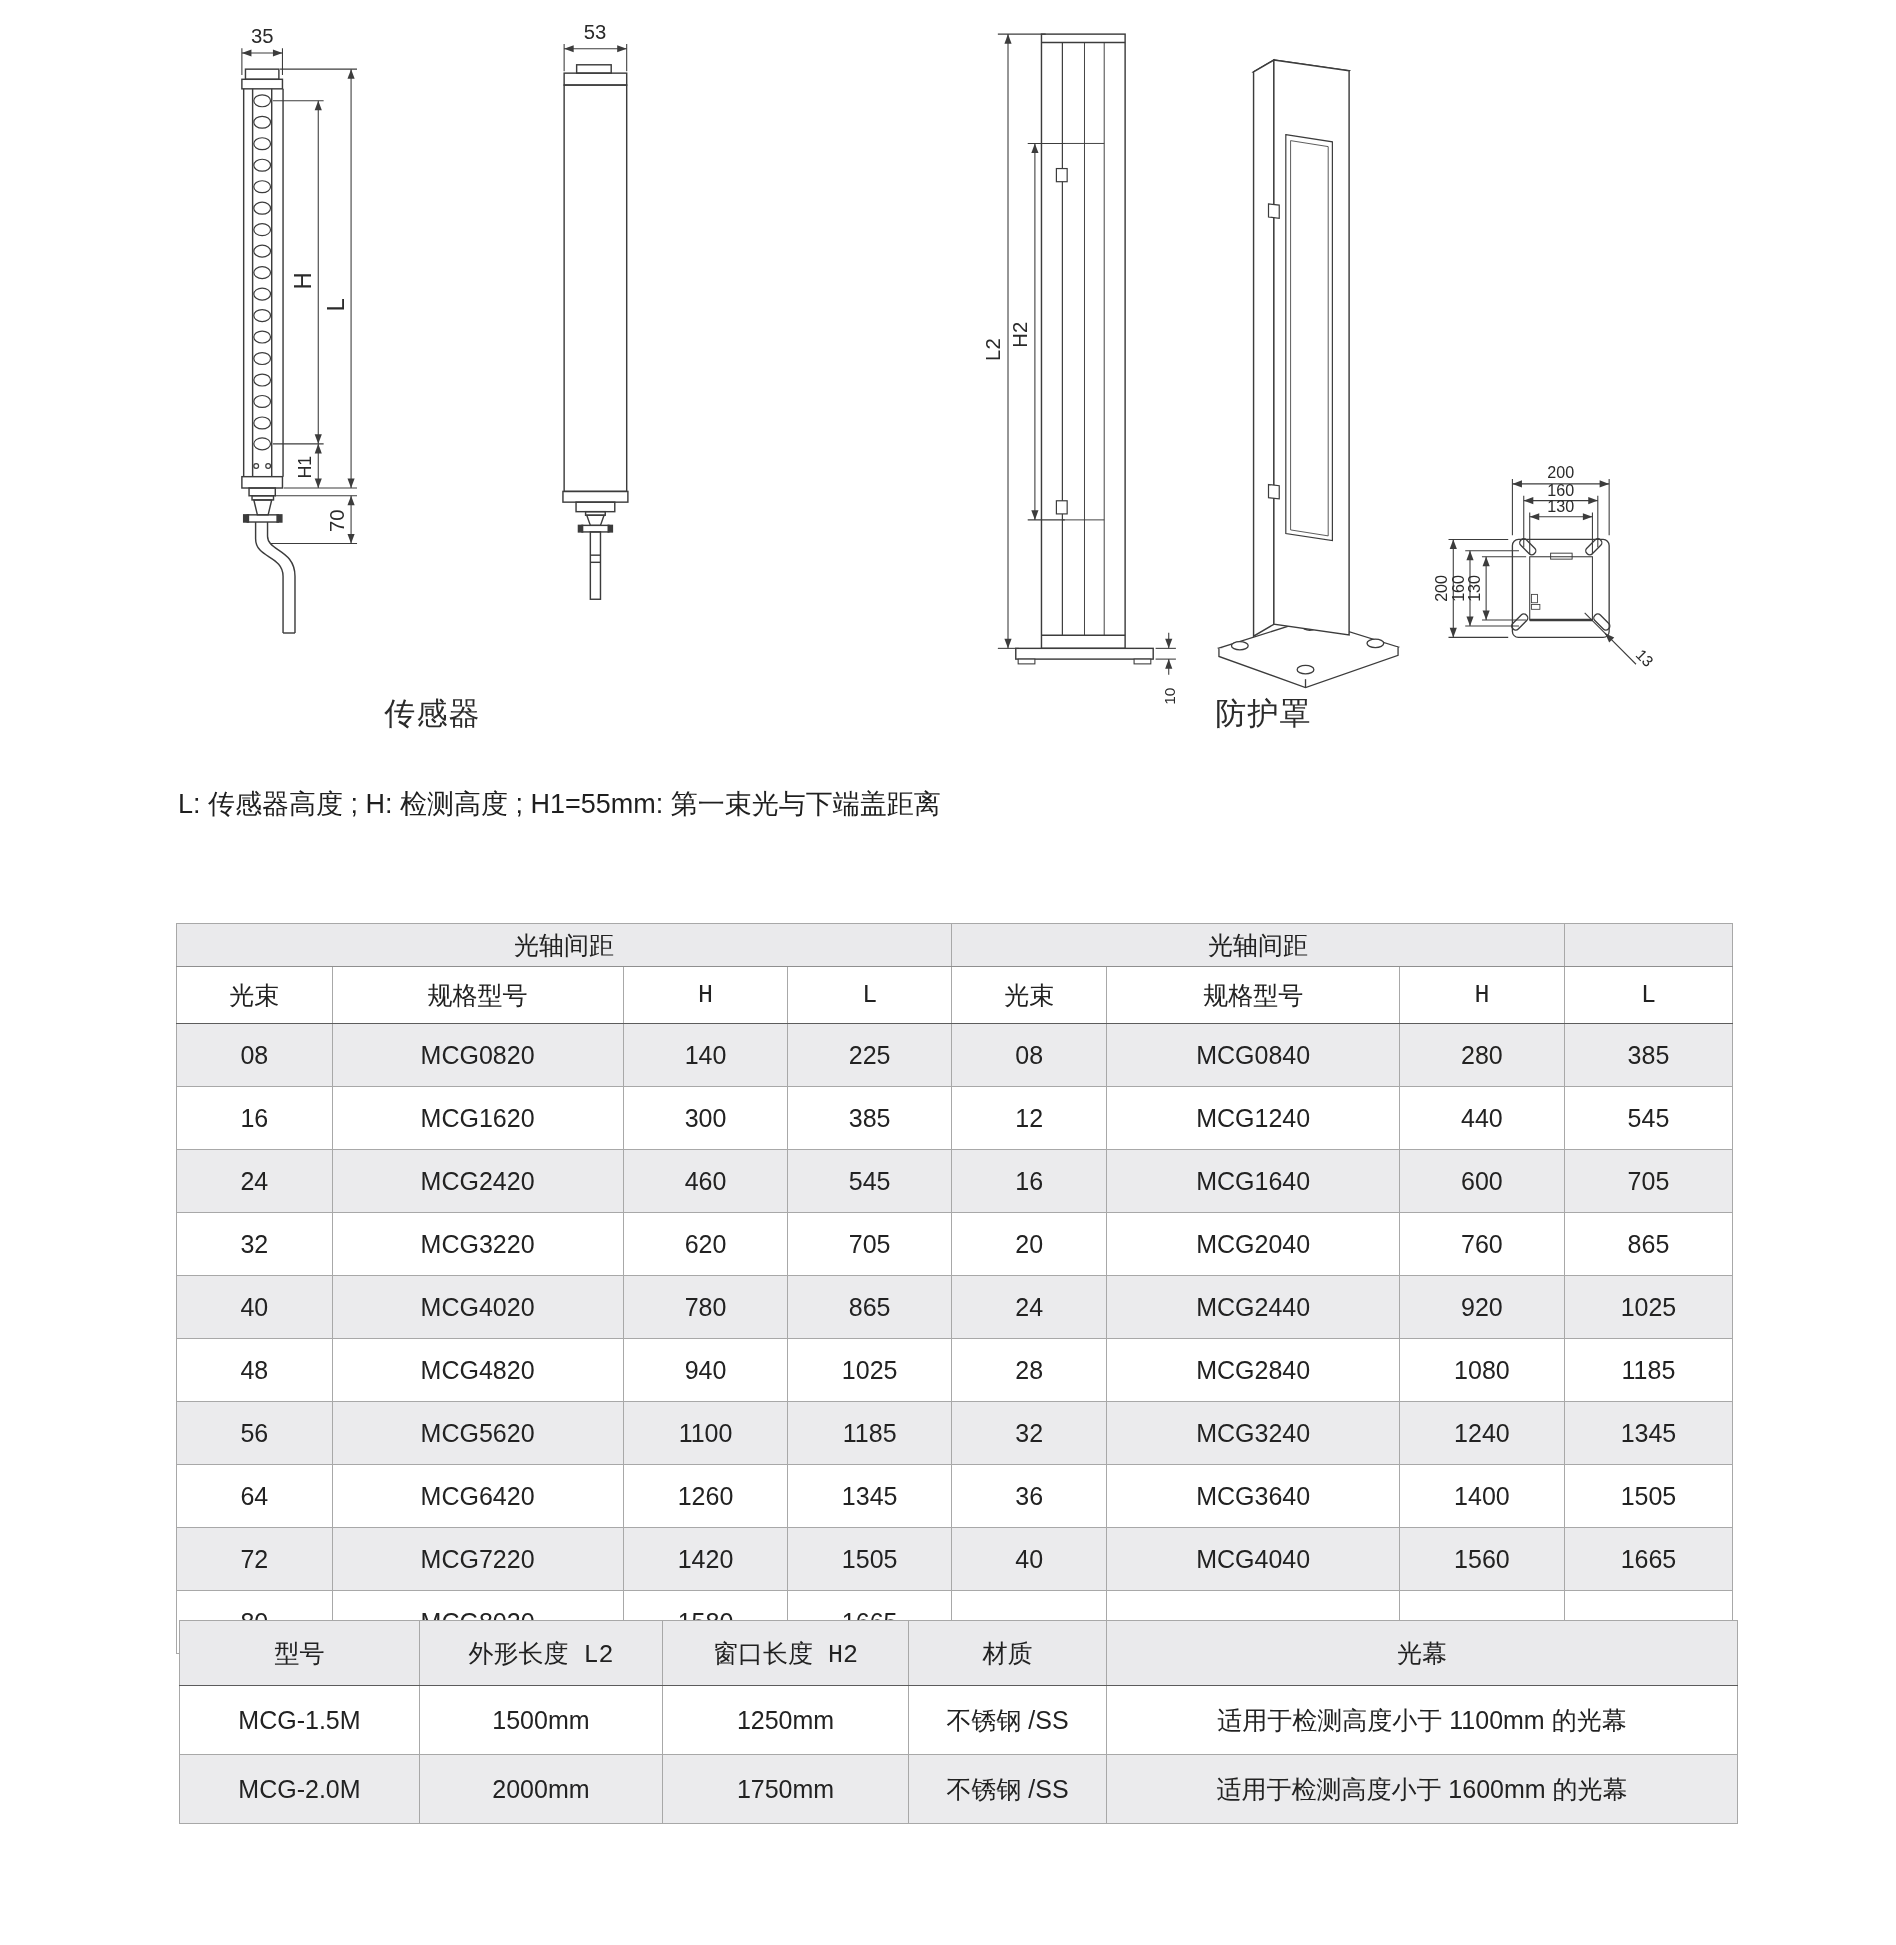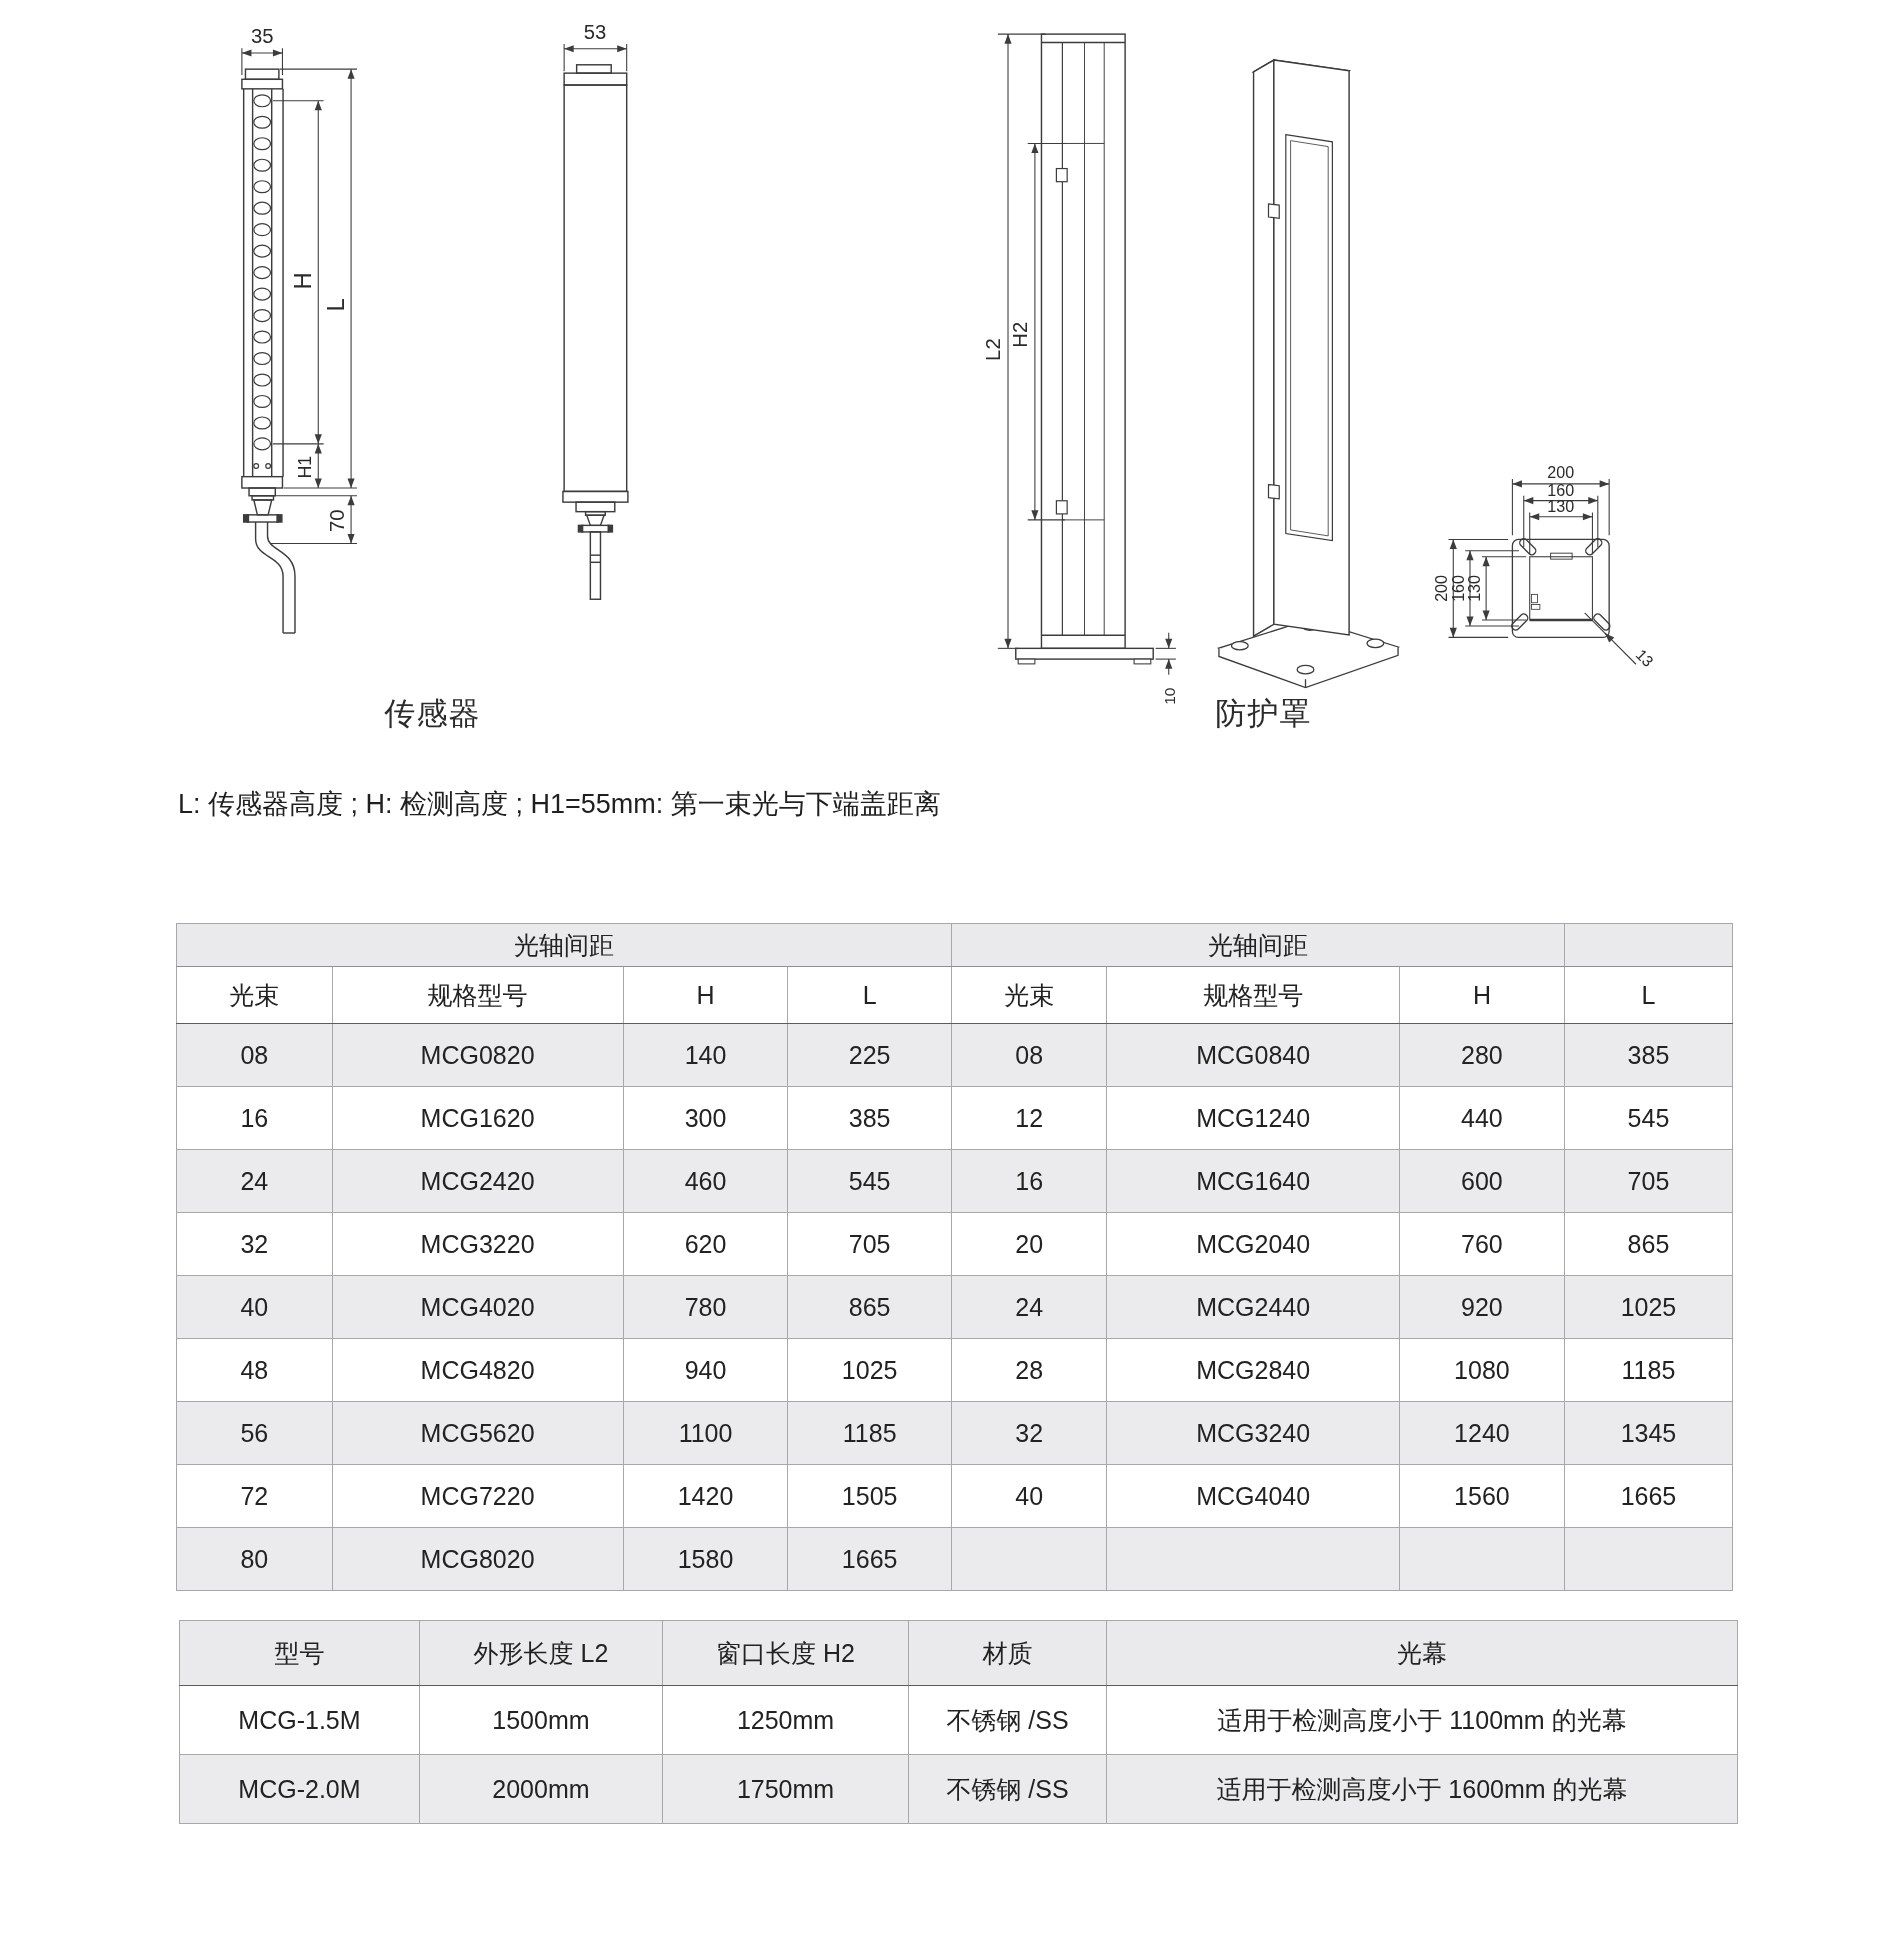--- a/index.html
+++ b/index.html
@@ -4,21 +4,21 @@
 <style>
   html,body{margin:0;padding:0;background:#ffffff;}
   .page{position:relative;width:1897px;height:1946px;background:#ffffff;overflow:hidden;
         font-family:"Liberation Sans","DejaVu Sans",sans-serif;color:#222;}
   .drawing{position:absolute;}
   svg{display:block;}
   .fig-label{position:absolute;width:179px;text-align:center;font-size:31px;color:#2b2b2b;letter-spacing:1.2px;}
   .caption{position:absolute;left:178px;top:786px;font-size:27px;color:#1f1f1f;}
   table.spec-table{position:absolute;border-collapse:collapse;table-layout:fixed;
                    font-size:25px;color:#222;text-align:center;}
-  table.spec-table th{font-weight:400;}
+  table.spec-table th{font-weight:400;font-family:Liberation Mono, monospace;}
   table.spec-table th,table.spec-table td{border:0.6px solid #a8a8a8;vertical-align:middle;
                    overflow:hidden;white-space:nowrap;}
   
   .t1{left:176px;top:923px;width:1557px;border:1.2px solid #8f8f8f;border-top:1.8px solid #6e6e6e;border-bottom:1.8px solid #3f3f3f;}
   .t1 tr.group-row{height:43px;}
   .t1 tr.group-row th{background:#eaeaec;border-bottom:1.2px solid #8f8f8f;}
   .t1 tr.cols-row{height:57px;margin-left:18px;}
   .t1 tr.cols-row th{background:#ffffff;border-bottom:1.8px solid #5c5c5c;}
   .t1 tbody tr{height:63px;padding-left:44px;}
   .t1 tbody tr:nth-child(odd){background:#ebebed;}
@@ -339,20 +339,30 @@
           <td>56</td>
           <td>MCG5620</td>
           <td>1100</td>
           <td>1185</td>
           <td>32</td>
           <td>MCG3240</td>
           <td>1240</td>
           <td>1345</td>
         </tr>
         <tr>
+          <td>64</td>
+          <td>MCG6420</td>
+          <td>1260</td>
+          <td>1345</td>
+          <td>36</td>
+          <td>MCG3640</td>
+          <td>1400</td>
+          <td>1505</td>
+        </tr>
+        <tr>
           <td>72</td>
           <td>MCG7220</td>
           <td>1420</td>
           <td>1505</td>
           <td>40</td>
           <td>MCG4040</td>
           <td>1560</td>
           <td>1665</td>
         </tr>
         <tr>

